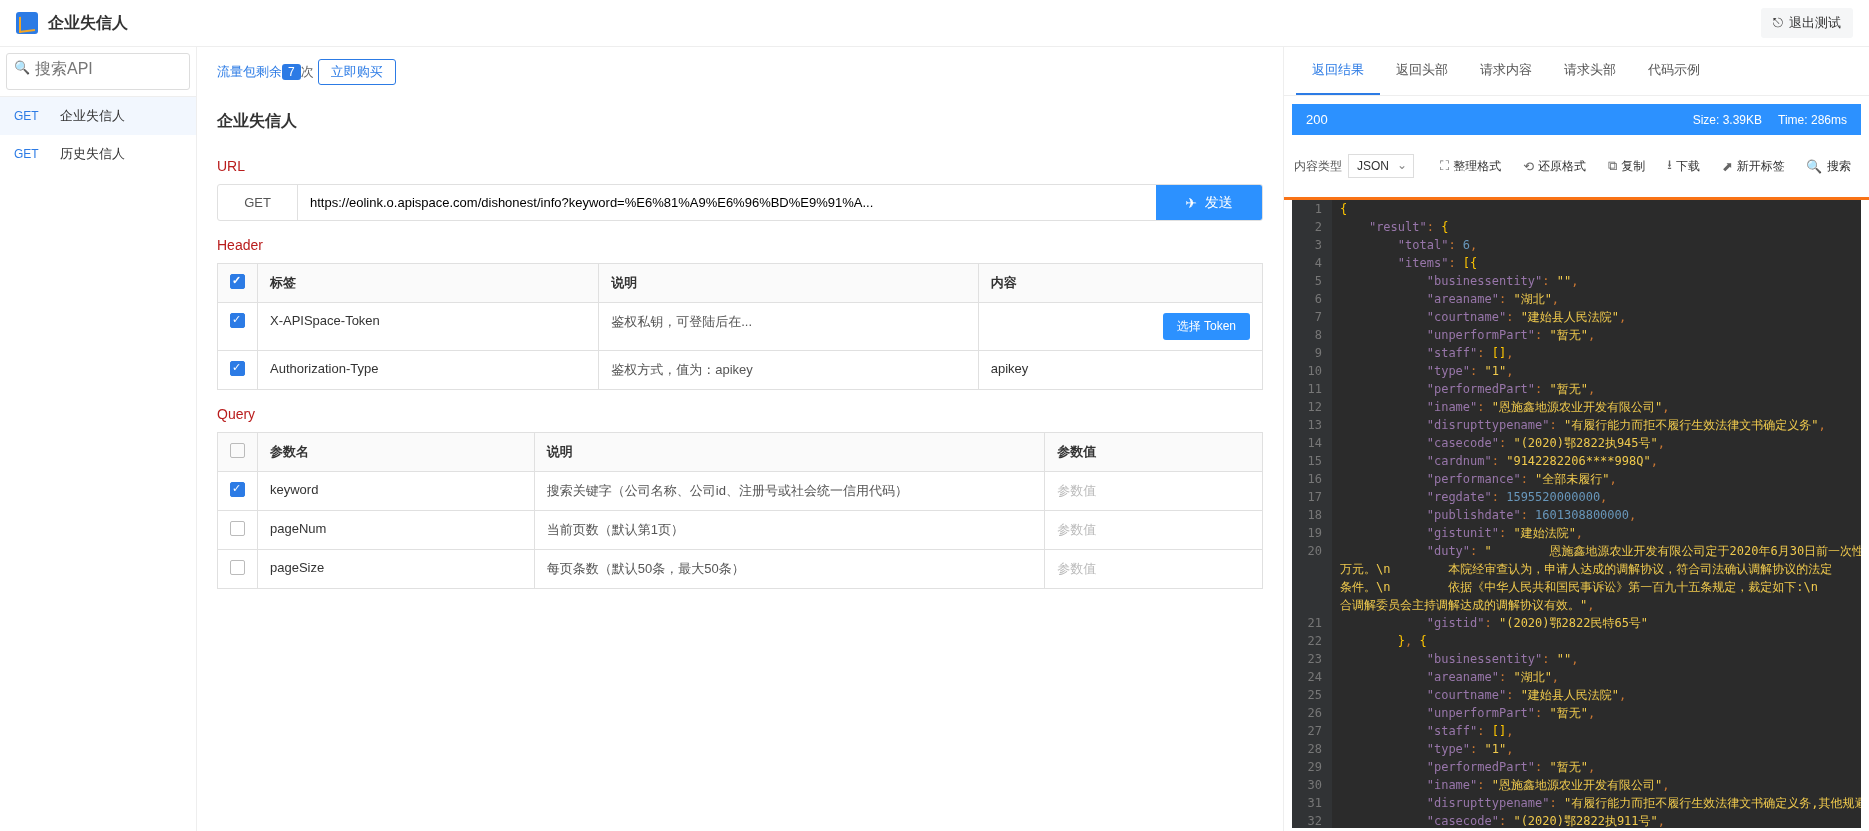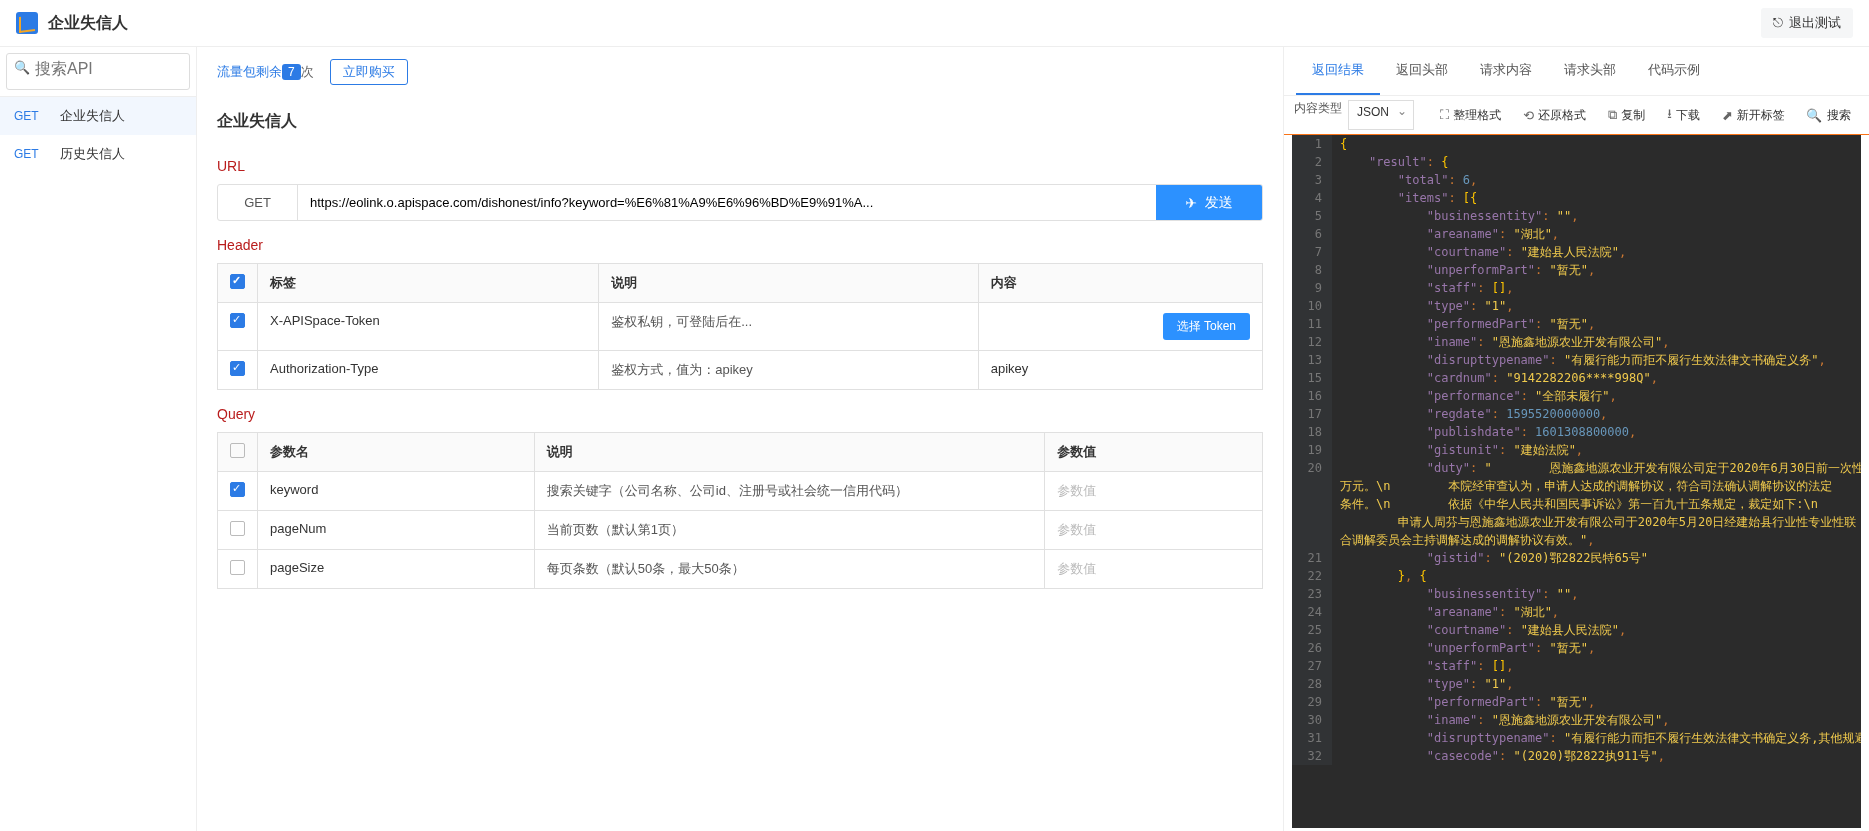--- a/index.html
+++ b/index.html
@@ -23,21 +23,21 @@
 .api-item { display:flex; align-items:center; gap:16px; padding:10px 14px; cursor:pointer; font-size:13px; }
 .api-item.active { background:#f2f7fe; }
 .api-method { color:#2c7be5; font-weight:500; font-size:12px; width:30px; }
 .api-name { color:#333; }
 
 .center { flex:1; min-width:0; padding: 0 0 20px 0; overflow-y:auto; }
 .quota-bar { display:flex; align-items:center; padding:12px 20px; font-size:13px; }
 .quota-text { color:#2c7be5; }
 .quota-badge { background:#2c7be5; color:#fff; border-radius:3px; padding:1px 6px; font-size:12px; }
 .quota-unit { color:#666; }
-.buy-btn { border:1px solid #2c7be5; color:#2c7be5; background:#fff; padding:3px 12px; border-radius:3px; cursor:pointer; font-size:13px; margin-left:16px; }
+.buy-btn { border:1px solid #2c7be5; color:#2c7be5; background:#fff; padding:3px 12px; border-radius:3px; cursor:pointer; font-size:13px; margin-left:4px; }
 
 .panel { background:#fff; margin: 0 20px 20px 20px; }
 .panel-title { font-size:16px; font-weight:600; padding:14px 0 10px 0; }
 .section-label { font-size:14px; color:#b91c1c; padding: 16px 0 10px 0; }
 
 .url-row { display:flex; border:1px solid #e0e0e0; border-radius:3px; overflow:hidden; }
 .url-method { width:80px; display:flex; align-items:center; justify-content:center; border-right:1px solid #e0e0e0; color:#555; font-size:13px; }
 .url-input { flex:1; border:none; padding:10px 12px; font-size:13px; color:#000000; white-space:nowrap; overflow:hidden; text-overflow:ellipsis; }
 .send-btn { width:106px; background:#2c91ff; color:#fff; border:none; display:flex; align-items:center; justify-content:center; gap:8px; cursor:pointer; font-size:14px; }
 
@@ -53,21 +53,21 @@
 .desc-cell { color:#555; max-width:150px; }
 
 .right { width:586px; border-left:1px solid #eee; display:flex; flex-direction:column; background:#fff; }
 .rtabs { display:flex; border-bottom:1px solid #eee; padding:0 12px; }
 .rtab { padding:14px 16px; font-size:13px; color:#555; cursor:pointer; border-bottom:2px solid transparent; }
 .rtab.active { color:#2c7be5; border-bottom-color:#2c7be5; }
 
 .status-bar { background:#2c91ff; color:#fff; display:flex; align-items:center; justify-content:space-between; padding:8px 14px; margin:8px 8px 0 8px; font-size:13px; }
 .status-right { display:flex; gap:16px; font-size:12px; }
 
-.toolbar { display:flex; gap:6px; padding:4px 10px; border-bottom:1px solid #f97316; flex-wrap:wrap; }
+.toolbar { display:flex; align-items:center; gap:6px; padding:16px 10px; border-bottom:3px solid #f97316; flex-wrap:wrap; }
 .ct-label { color:#555; font-size:12px; }
 .ct-select { border:1px solid #ddd; border-radius:0; padding:4px 24px 4px 8px; font-size:12px; position:relative; background:#fff; }
 .ct-select::after { content:"⌄"; position:absolute; right:6px; top:3px; color:#888; }
 .tool-btn { display:flex; align-items:center; gap:4px; padding:4px 8px; font-size:12px; color:#333; cursor:pointer; border:none; background:none; }
 .tool-btn .ticon { font-size:13px; color:#666; }
 
 .code-area { flex:1; background:#2b2b2b; overflow:auto; font-family: Consolas, Monaco, monospace; font-size:12px; line-height:1.5; margin:0 8px 8px 8px; }
 .code-line { display:flex; }
 .gutter { width:40px; text-align:right; padding-right:10px; color:#777; user-select:none; background:#313335; flex-shrink:0; }
 .code-txt { flex:1; white-space:pre; color:#a9b7c6; padding-left:8px; }
@@ -197,20 +197,27 @@
   </div>
 
   <div class="right">
     <div class="rtabs" id="rtabs">
         <div class="rtab active">返回结果</div>
         <div class="rtab">返回头部</div>
         <div class="rtab">请求内容</div>
         <div class="rtab">请求头部</div>
         <div class="rtab">代码示例</div>
       </div>
+    <div class="status-bar">
+      <span>200</span>
+      <div class="status-right">
+        <span><span>Size:</span> <span>3.39KB</span></span>
+        <span><span>Time:</span> <span>286ms</span></span>
+      </div>
+    </div>
     <div class="toolbar">
       <span class="ct-label">内容类型</span>
       <div class="ct-select">JSON</div>
       <div style="flex:1"></div>
       <button class="tool-btn">
           <span class="ticon">⛶</span>
           <span>整理格式</span>
         </button>
       <button class="tool-btn">
           <span class="ticon">⟲</span>
@@ -280,20 +287,24 @@
         </div>
         <div class="code-line">
           <div class="gutter">12 </div>
           <div class="code-txt"><span class="tok-white">            </span><span class="tok-key">"iname"</span><span class="tok-punc">: </span><span class="tok-str">"恩施鑫地源农业开发有限公司"</span><span class="tok-punc">,</span></div>
         </div>
         <div class="code-line">
           <div class="gutter">13 </div>
           <div class="code-txt"><span class="tok-white">            </span><span class="tok-key">"disrupttypename"</span><span class="tok-punc">: </span><span class="tok-str">"有履行能力而拒不履行生效法律文书确定义务"</span><span class="tok-punc">,</span></div>
         </div>
         <div class="code-line">
+          <div class="gutter">14 </div>
+          <div class="code-txt"><span class="tok-white">            </span><span class="tok-key">"casecode"</span><span class="tok-punc">: </span><span class="tok-str">"(2020)鄂2822执945号"</span><span class="tok-punc">,</span></div>
+        </div>
+        <div class="code-line">
           <div class="gutter">15 </div>
           <div class="code-txt"><span class="tok-white">            </span><span class="tok-key">"cardnum"</span><span class="tok-punc">: </span><span class="tok-str">"9142282206****998Q"</span><span class="tok-punc">,</span></div>
         </div>
         <div class="code-line">
           <div class="gutter">16 </div>
           <div class="code-txt"><span class="tok-white">            </span><span class="tok-key">"performance"</span><span class="tok-punc">: </span><span class="tok-str">"全部未履行"</span><span class="tok-punc">,</span></div>
         </div>
         <div class="code-line">
           <div class="gutter">17 </div>
           <div class="code-txt"><span class="tok-white">            </span><span class="tok-key">"regdate"</span><span class="tok-punc">: </span><span class="tok-num">1595520000000</span><span class="tok-punc">,</span></div>
@@ -313,24 +324,20 @@
         <div class="code-line">
           <div class="gutter"></div>
           <div class="code-txt"><span class="tok-str">万元。\n        本院经审查认为，申请人达成的调解协议，符合司法确认调解协议的法定</span></div>
         </div>
         <div class="code-line">
           <div class="gutter"></div>
           <div class="code-txt"><span class="tok-str">条件。\n        依据《中华人民共和国民事诉讼》第一百九十五条规定，裁定如下:\n</span></div>
         </div>
         <div class="code-line">
           <div class="gutter"></div>
-          <div class="code-txt"><span class="tok-str">        申请人周芬与恩施鑫地源农业开发有限公司于2020年5月20日经建始县行业性专业性联</span></div>
-        </div>
-        <div class="code-line">
-          <div class="gutter"></div>
           <div class="code-txt"><span class="tok-str">合调解委员会主持调解达成的调解协议有效。"</span><span class="tok-punc">,</span></div>
         </div>
         <div class="code-line">
           <div class="gutter">21 </div>
           <div class="code-txt"><span class="tok-white">            </span><span class="tok-key">"gistid"</span><span class="tok-punc">: </span><span class="tok-str">"(2020)鄂2822民特65号"</span></div>
         </div>
         <div class="code-line">
           <div class="gutter">22 </div>
           <div class="code-txt"><span class="tok-white">        </span><span class="tok-brace">}</span><span class="tok-punc">, </span><span class="tok-brace">{</span></div>
         </div>

